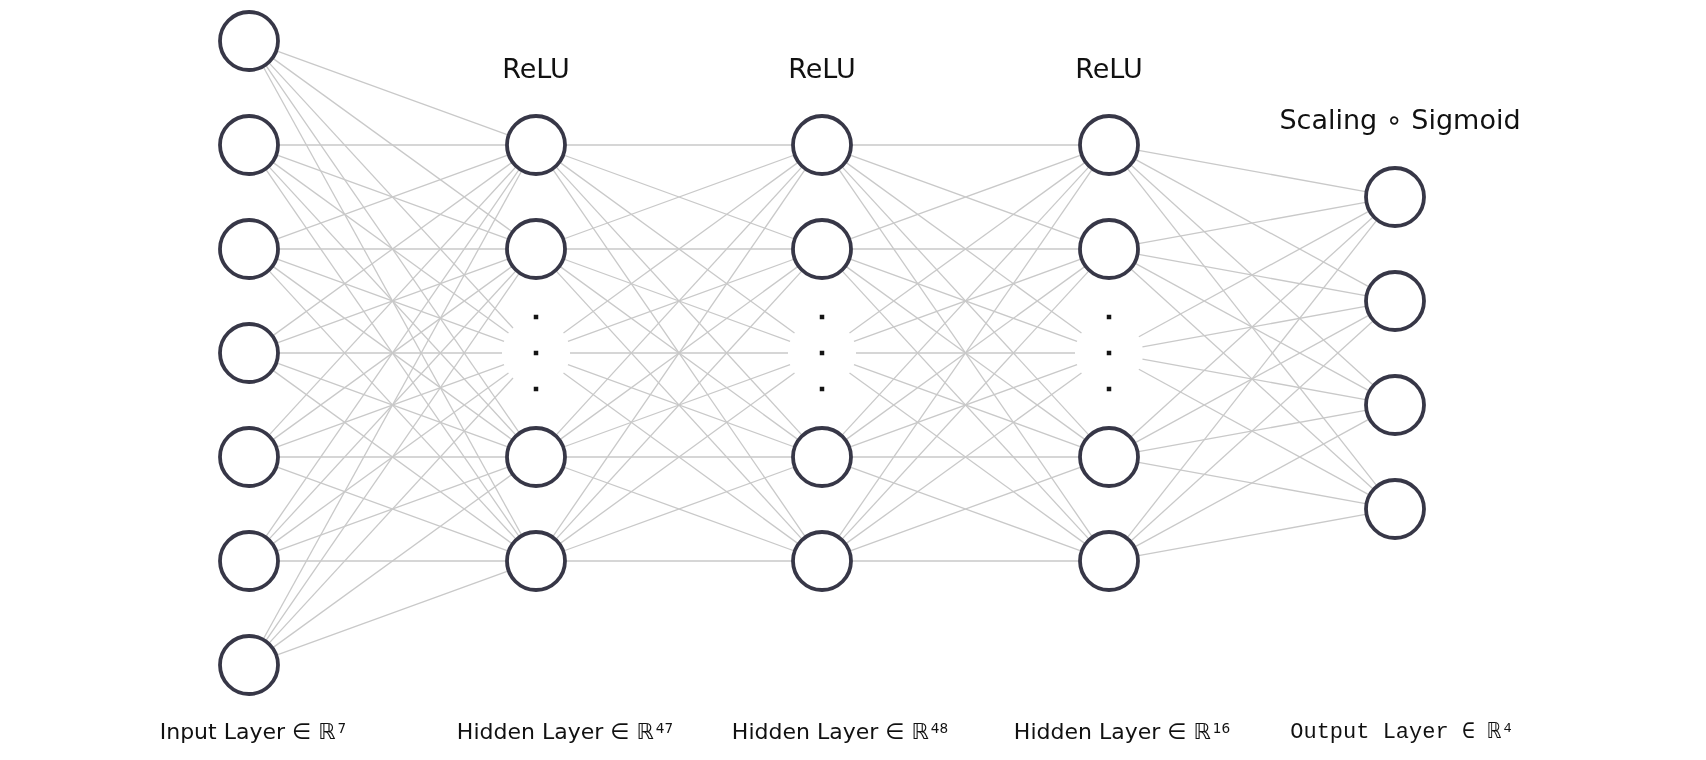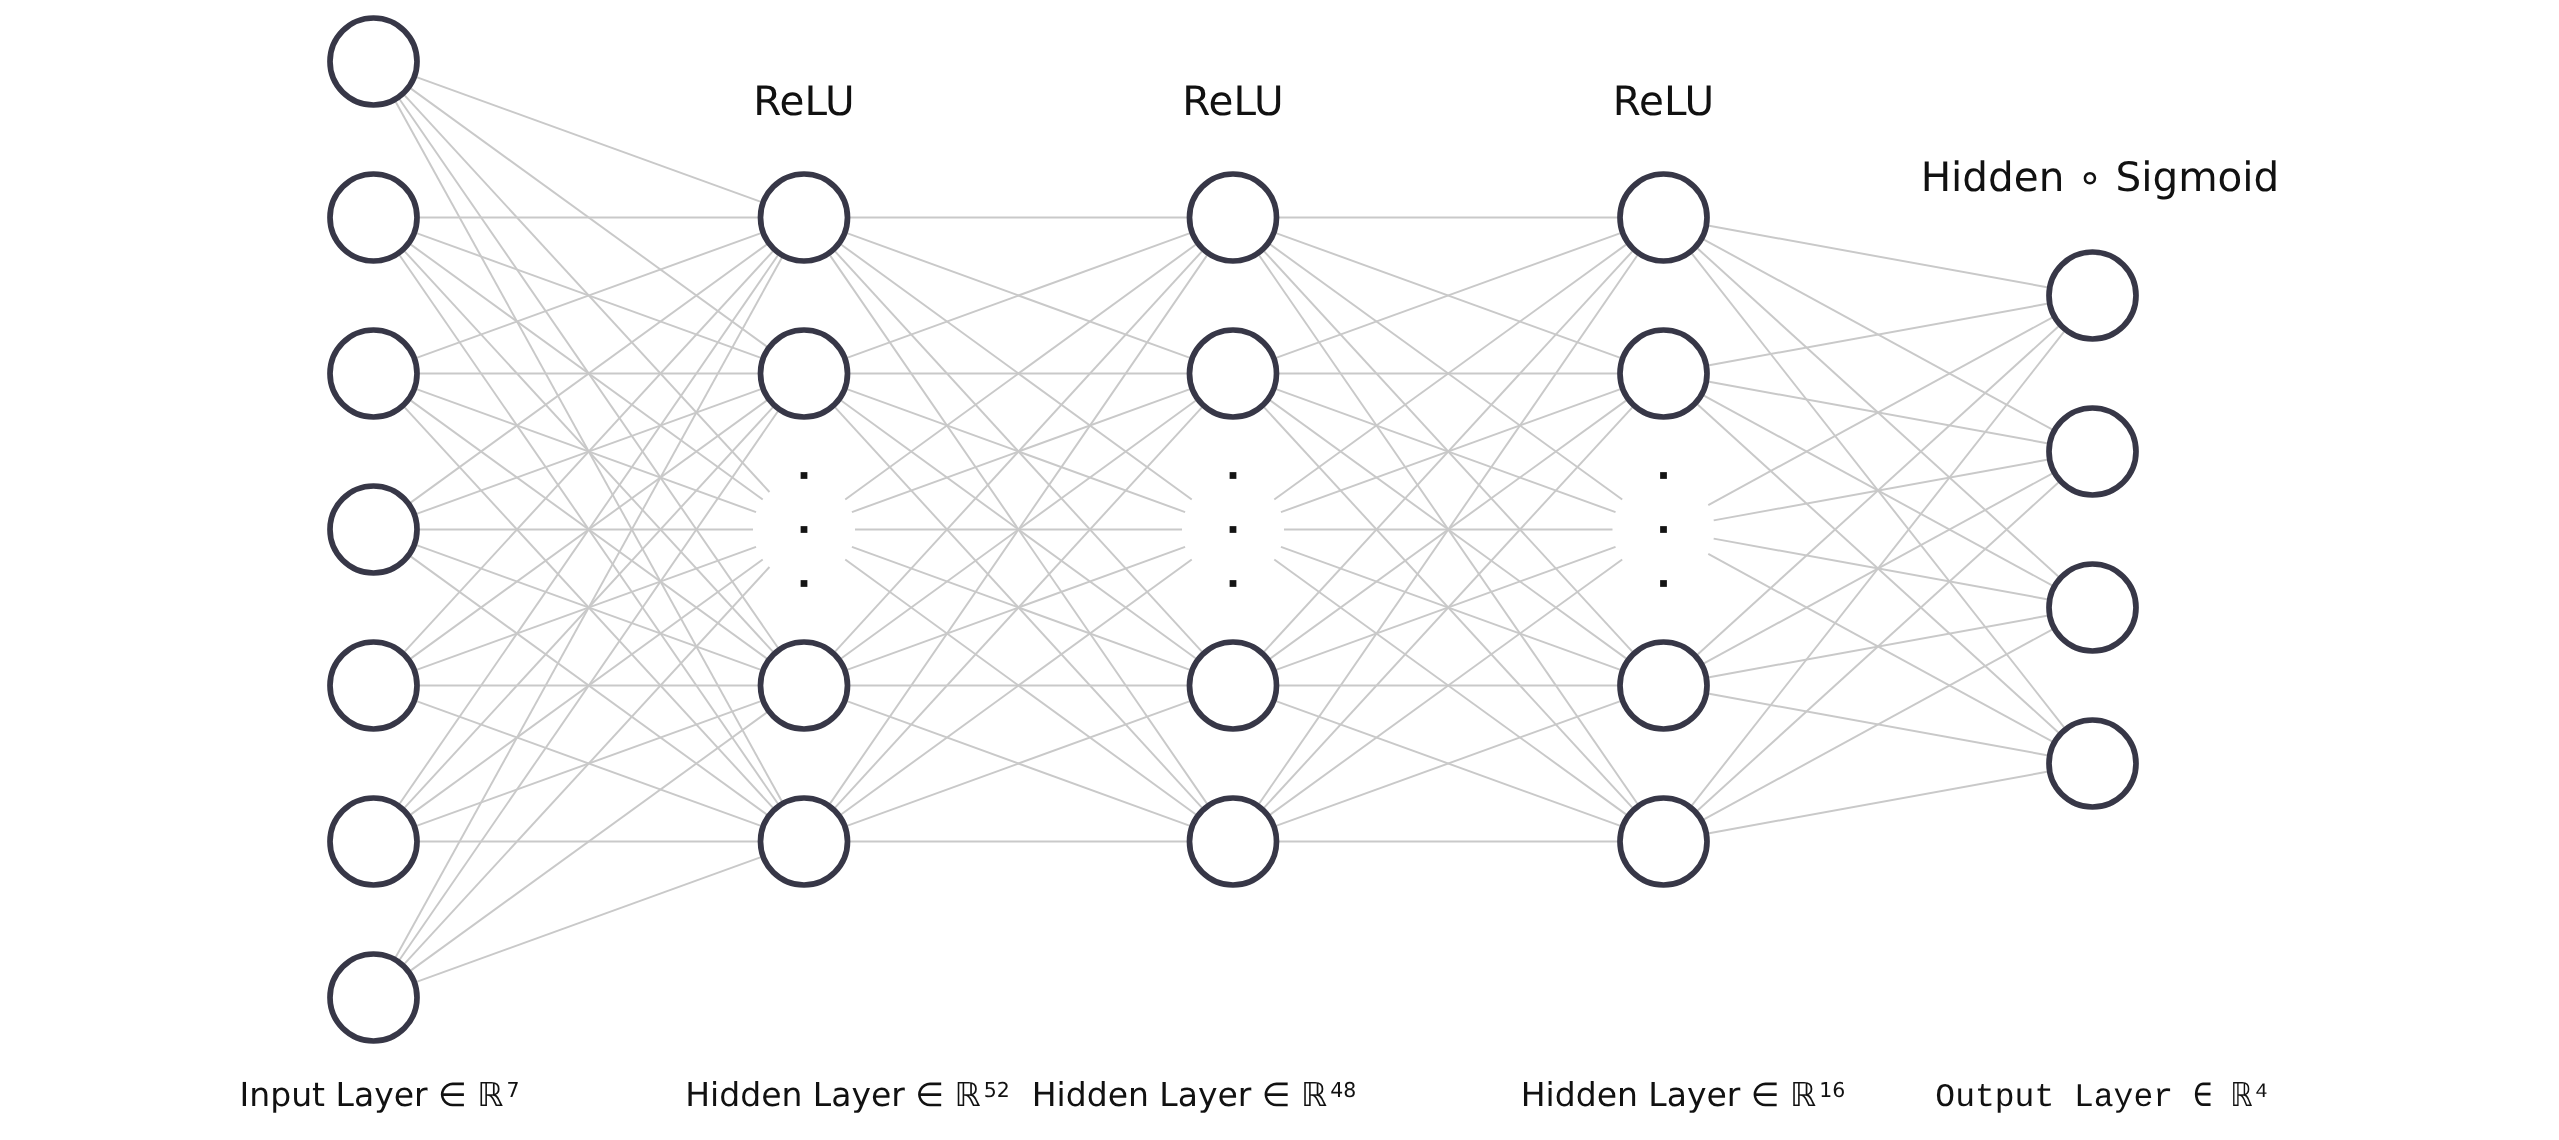--- a/index.html
+++ b/index.html
@@ -180,29 +180,29 @@
         <rect x="1106.75" y="314.75" width="4.5" height="4.5" fill="#141414"></rect>
         <rect x="1106.75" y="350.75" width="4.5" height="4.5" fill="#141414"></rect>
         <rect x="1106.75" y="386.75" width="4.5" height="4.5" fill="#141414"></rect>
       </g>
     </svg>
 
   <div>
     <div class="top-label" style="left: 536px; top: 68px;">ReLU</div>
     <div class="top-label" style="left: 822px; top: 68px;">ReLU</div>
     <div class="top-label" style="left: 1109px; top: 68px;">ReLU</div>
-    <div class="top-label" style="left: 1400px; top: 119px;">Hidden ∘ Sigmoid</div>
+    <div class="top-label" style="left: 1400px; top: 119px;">Scaling ∘ Sigmoid</div>
 
     <div class="bottom-label" style="left: 253px; top: 731px;">
       <span>Input Layer ∈ ℝ</span><sup>7</sup>
     </div>
     <div class="bottom-label" style="left: 565px; top: 731px;">
-      <span>Hidden Layer ∈ ℝ</span><sup>52</sup>
-    </div>
-    <div class="bottom-label" style="left: 796px; top: 731px;">
+      <span>Hidden Layer ∈ ℝ</span><sup>47</sup>
+    </div>
+    <div class="bottom-label" style="left: 840px; top: 731px;">
       <span>Hidden Layer ∈ ℝ</span><sup>48</sup>
     </div>
     <div class="bottom-label" style="left: 1122px; top: 731px;">
       <span>Hidden Layer ∈ ℝ</span><sup>16</sup>
     </div>
     <div class="bottom-label" style="left: 1401px; top: 731px; font-family: Liberation Mono, monospace;">
       <span>Output Layer ∈ ℝ</span><sup>4</sup>
     </div>
   </div>
 </div>

